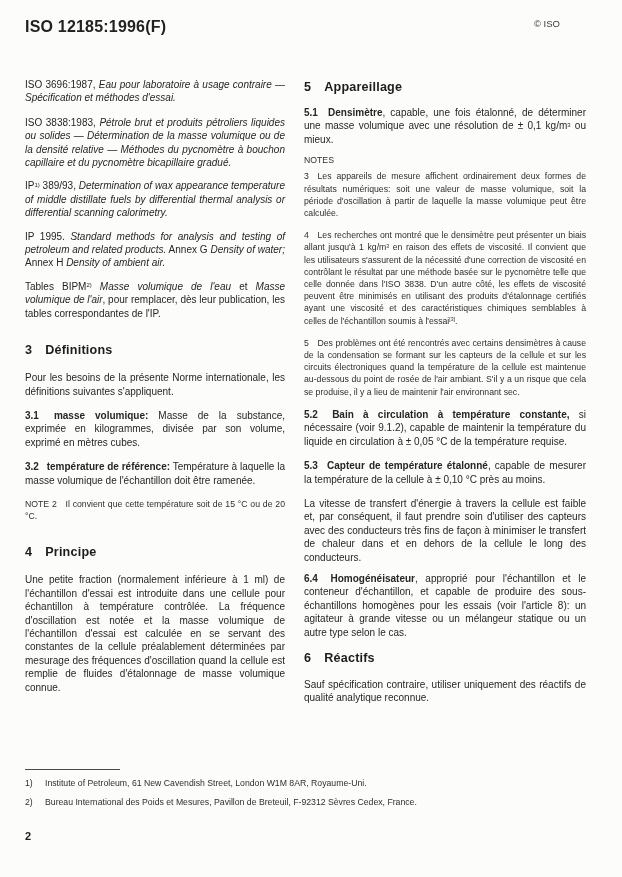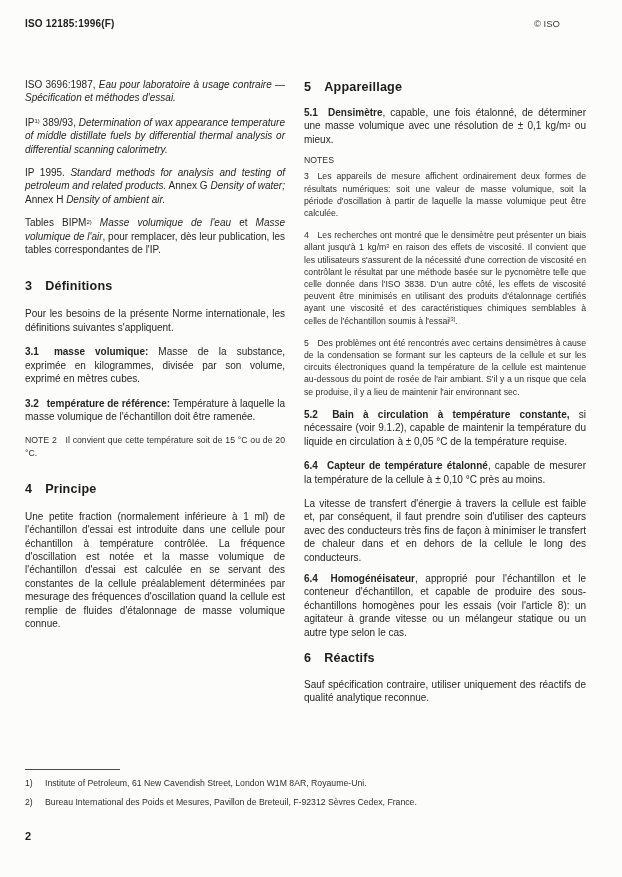--- a/index.html
+++ b/index.html
@@ -7,21 +7,21 @@
     position:relative;
     width:622px;height:877px;
     margin:0 auto;
     background:#fcfcfa;
     font-family:"Liberation Sans", sans-serif;
     color:#222;
     overflow:hidden;
   }
   
   .page-header{position:absolute;top:18px;left:25px;right:62px;display:flex;justify-content:space-between;align-items:flex-start;}
-  .doc-number{font-size:10px;font-weight:bold;letter-spacing:0.2px;}
+  .doc-number{font-size:16px;font-weight:bold;letter-spacing:0.2px;}
   .copyright{font-size:9.5px;color:#3a3a3a;}
   
   .col{position:absolute;top:78px;}
   .col-left{left:25px;width:260px;}
   .col-right{left:304px;width:282px;}
   p{margin:0 0 11px;font-size:10px;line-height:13.4px;text-align:justify;color:#262626;}
   p.ref{margin-bottom:10px;}
   p.ref:first-child{margin-bottom:11px;}
   p.tight{margin-bottom:11px;}
   p.note{font-size:8.7px;line-height:12.2px;margin-bottom:10px;color:#2e2e2e;}
@@ -47,20 +47,21 @@
 
 <div class="page">
 
   <div class="page-header">
     <span class="doc-number">ISO 12185:1996(F)</span>
     <span class="copyright">© ISO</span>
   </div>
 
   <div class="col col-left">
     <p class="ref"><span>ISO 3696:1987, </span><span class="it">Eau pour laboratoire à usage contraire — Spécification et méthodes d'essai.</span></p>
+    <p class="ref"><span>ISO 3838:1983, </span><span class="it">Pétrole brut et produits pétroliers liquides ou solides — Détermination de la masse volumique ou de la densité relative — Méthodes du pycnomètre à bouchon capillaire et du pycnomètre bicapillaire gradué.</span></p>
     <p class="ref"><span>IP</span><sup>1)</sup><span> 389/93, </span><span class="it">Determination of wax appearance temperature of middle distillate fuels by differential thermal analysis or differential scanning calorimetry.</span></p>
     <p class="ref"><span>IP 1995. </span><span class="it">Standard methods for analysis and testing of petroleum and related products.</span><span> Annex G </span><span class="it">Density of water;</span><span> Annex H </span><span class="it">Density of ambient air.</span></p>
     <p class="ref"><span>Tables BIPM</span><sup>2)</sup><span> </span><span class="it">Masse volumique de l'eau</span><span> et </span><span class="it">Masse volumique de l'air</span><span>, pour remplacer, dès leur publication, les tables correspondantes de l'IP.</span></p>
 
     <h2 class="section">
       <span>3</span>
       <span>Définitions</span>
     </h2>
     <p class="tight"><span>Pour les besoins de la présente Norme internationale, les définitions suivantes s'appliquent.</span></p>
     <p class="tight"><span class="bd">3.1  masse volumique:</span><span> Masse de la substance, exprimée en kilogrammes, divisée par son volume, exprimé en mètres cubes.</span></p>
@@ -78,21 +79,21 @@
     <h2 class="section first">
       <span>5</span>
       <span>Appareillage</span>
     </h2>
     <p class="mb8"><span class="bd">5.1  Densimètre</span><span>, capable, une fois étalonné, de déterminer une masse volumique avec une résolution de ± 0,1 kg/m</span><sup>3</sup><span> ou mieux.</span></p>
     <p class="note notes-label">NOTES</p>
     <p class="note mb9"><span>3  Les appareils de mesure affichent ordinairement deux formes de résultats numériques: soit une valeur de masse volumique, soit la période d'oscillation à partir de laquelle la masse volumique peut être calculée.</span></p>
     <p class="note mb9"><span>4  Les recherches ont montré que le densimètre peut présenter un biais allant jusqu'à 1 kg/m</span><sup>3</sup><span> en raison des effets de viscosité. Il convient que les utilisateurs s'assurent de la nécessité d'une correction de viscosité en contrôlant le résultat par une méthode basée sur le pycnomètre telle que celle donnée dans l'ISO 3838. D'un autre côté, les effets de viscosité peuvent être minimisés en utilisant des produits d'étalonnage certifiés ayant une viscosité et des caractéristiques chimiques semblables à celles de l'échantillon soumis à l'essai</span><sup>[3]</sup><span>.</span></p>
     <p class="note mb12"><span>5  Des problèmes ont été rencontrés avec certains densimètres à cause de la condensation se formant sur les capteurs de la cellule et sur les circuits électroniques quand la température de la cellule est maintenue au-dessous du point de rosée de l'air ambiant. S'il y a un risque que cela se produise, il y a lieu de maintenir l'air environnant sec.</span></p>
     <p class="tight"><span class="bd">5.2  Bain à circulation à température constante,</span><span> si nécessaire (voir 9.1.2), capable de maintenir la température du liquide en circulation à ± 0,05 °C de la température requise.</span></p>
-    <p class="tight"><span class="bd">6.4  Capteur de température étalonné</span><span>, capable de mesurer la température de la cellule à ± 0,10 °C près au moins.</span></p>
+    <p class="tight"><span class="bd">5.3  Capteur de température étalonné</span><span>, capable de mesurer la température de la cellule à ± 0,10 °C près au moins.</span></p>
     <p class="mb8"><span>La vitesse de transfert d'énergie à travers la cellule est faible et, par conséquent, il faut prendre soin d'utiliser des capteurs avec des conducteurs très fins de façon à minimiser le transfert de chaleur dans et en dehors de la cellule le long des conducteurs.</span></p>
     <p><span class="bd">6.4  Homogénéisateur</span><span>, approprié pour l'échantillon et le conteneur d'échantillon, et capable de produire des sous-échantillons homogènes pour les essais (voir l'article 8): un agitateur à grande vitesse ou un mélangeur statique ou un autre type selon le cas.</span></p>
 
     <h2 class="section mid">
       <span>6</span>
       <span>Réactifs</span>
     </h2>
     <p><span>Sauf spécification contraire, utiliser uniquement des réactifs de qualité analytique reconnue.</span></p>
   </div>
 

